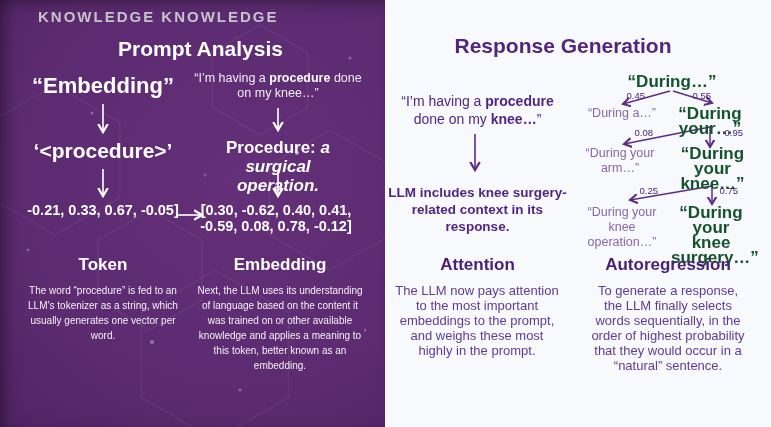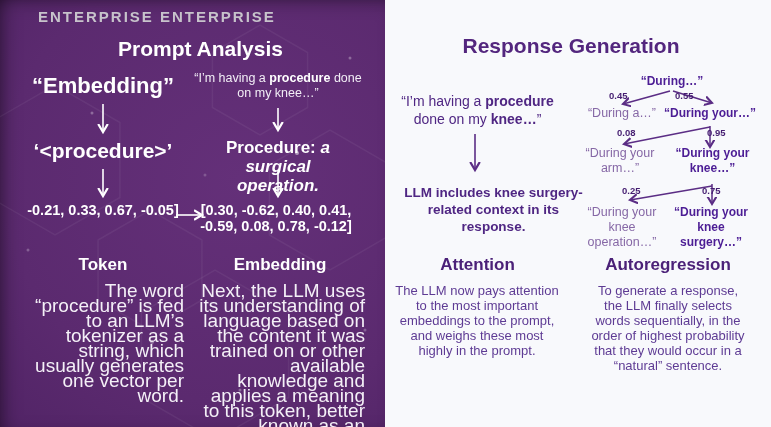--- a/index.html
+++ b/index.html
@@ -14,28 +14,28 @@
   .brand{font-size:15px;font-weight:600;letter-spacing:2px;color:#c7c3cb;}
   .panel-title-l{font-size:21px;font-weight:800;color:#ffffff;}
   .panel-title-r{font-size:21px;font-weight:800;color:#53267e;}
   .big-word{font-size:22px;font-weight:800;color:#ffffff;}
   .vector{font-size:14.5px;font-weight:700;color:#ffffff;line-height:16px;}
   .small-quote{font-size:12.5px;color:#f2eef6;line-height:15px;}
   .small-quote b{font-weight:700;color:#ffffff;}
   .definition{font-size:17px;font-weight:700;color:#ffffff;line-height:19px;}
   .col-heading-l{font-size:17px;font-weight:800;color:#ffffff;}
   .col-heading-r{font-size:17px;font-weight:800;color:#4b2178;}
-  .para-l{font-size:19px;color:#f4f0f7;line-height:15px;text-align:right;}
+  .para-l{font-size:10px;color:#f4f0f7;line-height:15px;}
   .para-r{font-size:13px;color:#5e3b94;line-height:15px;}
   .quote-r{font-size:14px;color:#4f2683;line-height:18px;}
   .quote-r b{font-weight:800;}
-  .llm-note{font-size:13.5px;font-weight:700;color:#4f2683;line-height:17px;padding-left:16px;}
-  .tree-bold{font-size:12px;font-weight:800;color:#4c1d95;line-height:15px;}
+  .llm-note{font-size:13.5px;font-weight:700;color:#4f2683;line-height:17px;}
+  .tree-bold{font-size:17px;font-weight:800;color:#14532d;line-height:15px;}
   .tree-reg{font-size:12.5px;color:#8668a6;line-height:15px;}
-  .prob{font-size:9.5px;font-weight:700;color:#451d71;width:36px;text-align:left;}
+  .prob{font-size:9.5px;font-weight:400;color:#451d71;width:36px;text-align:right;}
   .arr{position:absolute;overflow:visible;}
 </style>
 </head>
 <body>
 
 <svg width="0" height="0" style="position:absolute">
   <defs>
     <marker id="aw" markerWidth="9" markerHeight="9" refX="5" refY="3.5" orient="auto">
       <path d="M0,0.5 L5,3.5 L0,6.5" fill="none" stroke="#ffffff" stroke-width="1.4"></path>
     </marker>
@@ -62,21 +62,21 @@
         <circle cx="92" cy="113" r="1.5" opacity="0.3"></circle>
         <circle cx="350" cy="58" r="1.5" opacity="0.3"></circle>
         <circle cx="152" cy="342" r="2" opacity="0.35"></circle>
         <circle cx="240" cy="390" r="1.5" opacity="0.3"></circle>
         <circle cx="28" cy="250" r="1.5" opacity="0.25"></circle>
         <circle cx="365" cy="330" r="1.5" opacity="0.25"></circle>
         <circle cx="205" cy="175" r="1.5" opacity="0.2"></circle>
       </g>
     </svg>
 
-    <div class="abs brand" style="left:38px;top:8px">ENTERPRISE ENTERPRISE</div>
+    <div class="abs brand" style="left:38px;top:8px">KNOWLEDGE KNOWLEDGE</div>
     <div class="abs panel-title-l ctr" style="left:8px;top:37px;width:385px">Prompt Analysis</div>
 
     <div class="abs big-word ctr" style="left:13px;top:73px;width:180px">“Embedding”</div>
     <svg class="arr" style="left:97px;top:104px" width="12" height="36">
       <line x1="6" y1="0" x2="6" y2="28" stroke="#ffffff" stroke-width="1.6" marker-end="url(#aw)"></line>
     </svg>
     <div class="abs big-word ctr" style="left:13px;top:139px;width:180px;font-size:21px">‘&lt;procedure&gt;’</div>
     <svg class="arr" style="left:97px;top:169px" width="12" height="35">
       <line x1="6" y1="0" x2="6" y2="27" stroke="#ffffff" stroke-width="1.6" marker-end="url(#aw)"></line>
     </svg>
@@ -102,21 +102,21 @@
     </svg>
 
     <div class="abs col-heading-l ctr" style="left:13px;top:255px;width:180px">Token</div>
     <div class="abs col-heading-l ctr" style="left:190px;top:255px;width:180px">Embedding</div>
     <div class="abs para-l ctr" style="left:22px;top:283px;width:162px">The word “procedure” is fed to an LLM’s tokenizer as a string, which usually generates one vector per word.</div>
     <div class="abs para-l ctr" style="left:195px;top:283px;width:170px">Next, the LLM uses its understanding of language based on the content it was trained on or other available knowledge and applies a meaning to this token, better known as an embedding.</div>
   </div>
 
   <div class="right-panel">
 
-    <div class="abs panel-title-r ctr" style="left:12px;top:34px;width:348px">Response Generation</div>
+    <div class="abs panel-title-r ctr" style="left:4px;top:34px;width:348px">Response Generation</div>
 
     <div class="abs quote-r ctr" style="left:0;top:92px;width:185px"><span>“I’m having a </span><b>procedure</b><span> done on my </span><b>knee…</b><span>”</span></div>
     <svg class="arr" style="left:84px;top:134px" width="12" height="44">
       <line x1="6" y1="0" x2="6" y2="36" stroke="#5b2d85" stroke-width="1.6" marker-end="url(#ap)"></line>
     </svg>
     <div class="abs llm-note ctr" style="left:0;top:184px;width:185px">LLM includes knee surgery-related context in its response.</div>
 
     <div class="abs tree-bold ctr" style="left:237px;top:74px;width:100px">“During…”</div>
 
     <svg class="arr" style="left:195px;top:70px" width="190" height="145">

